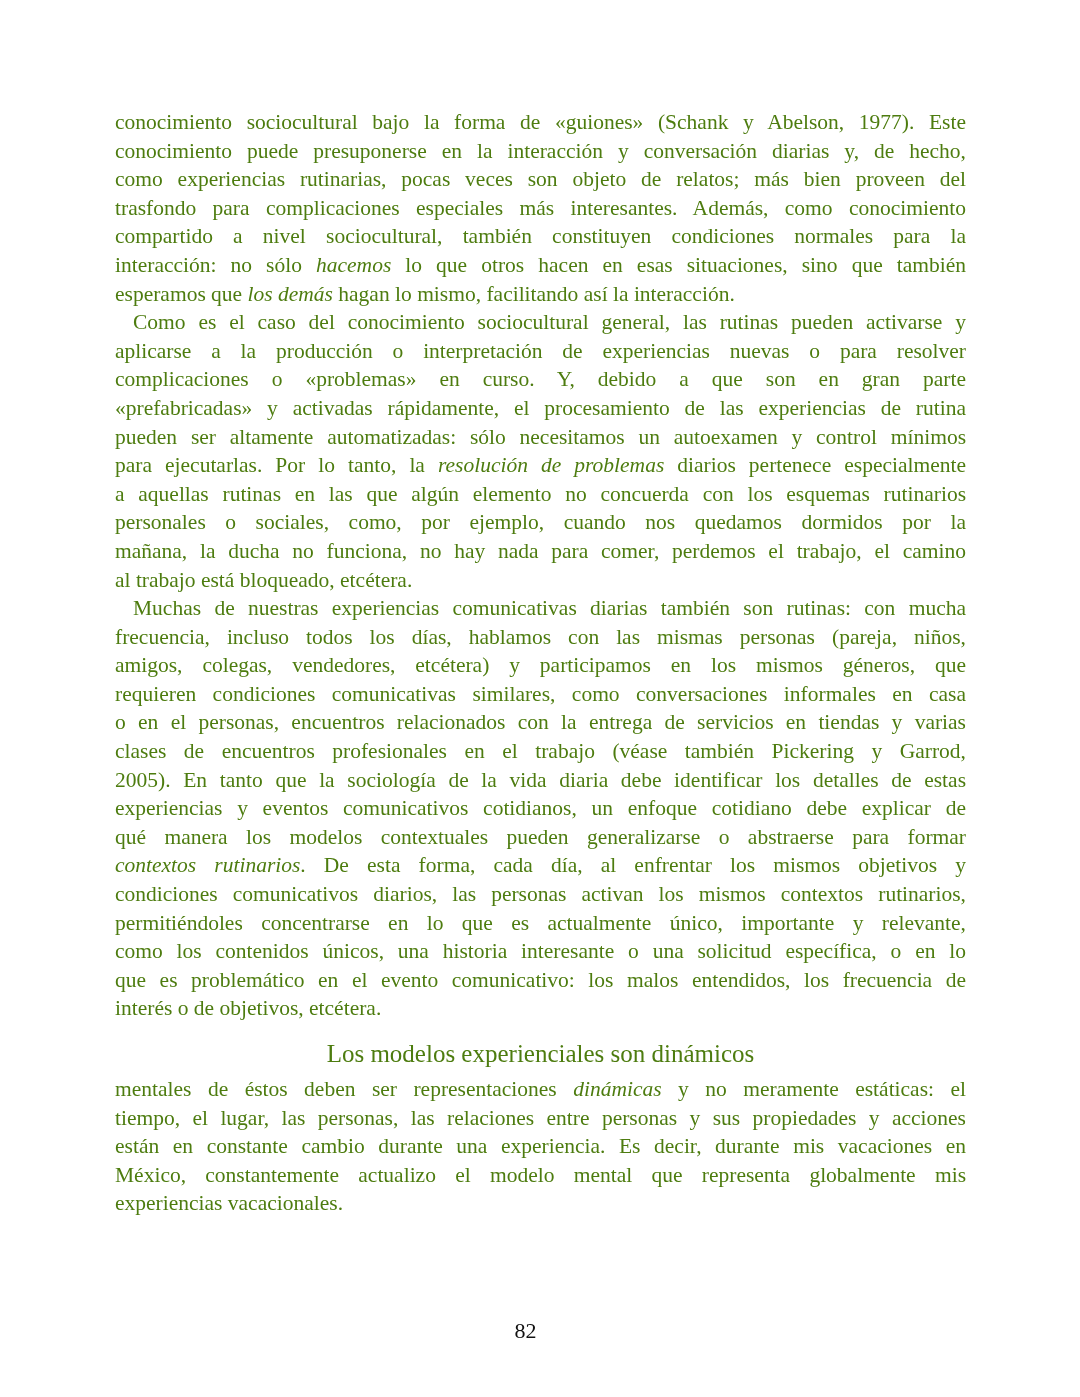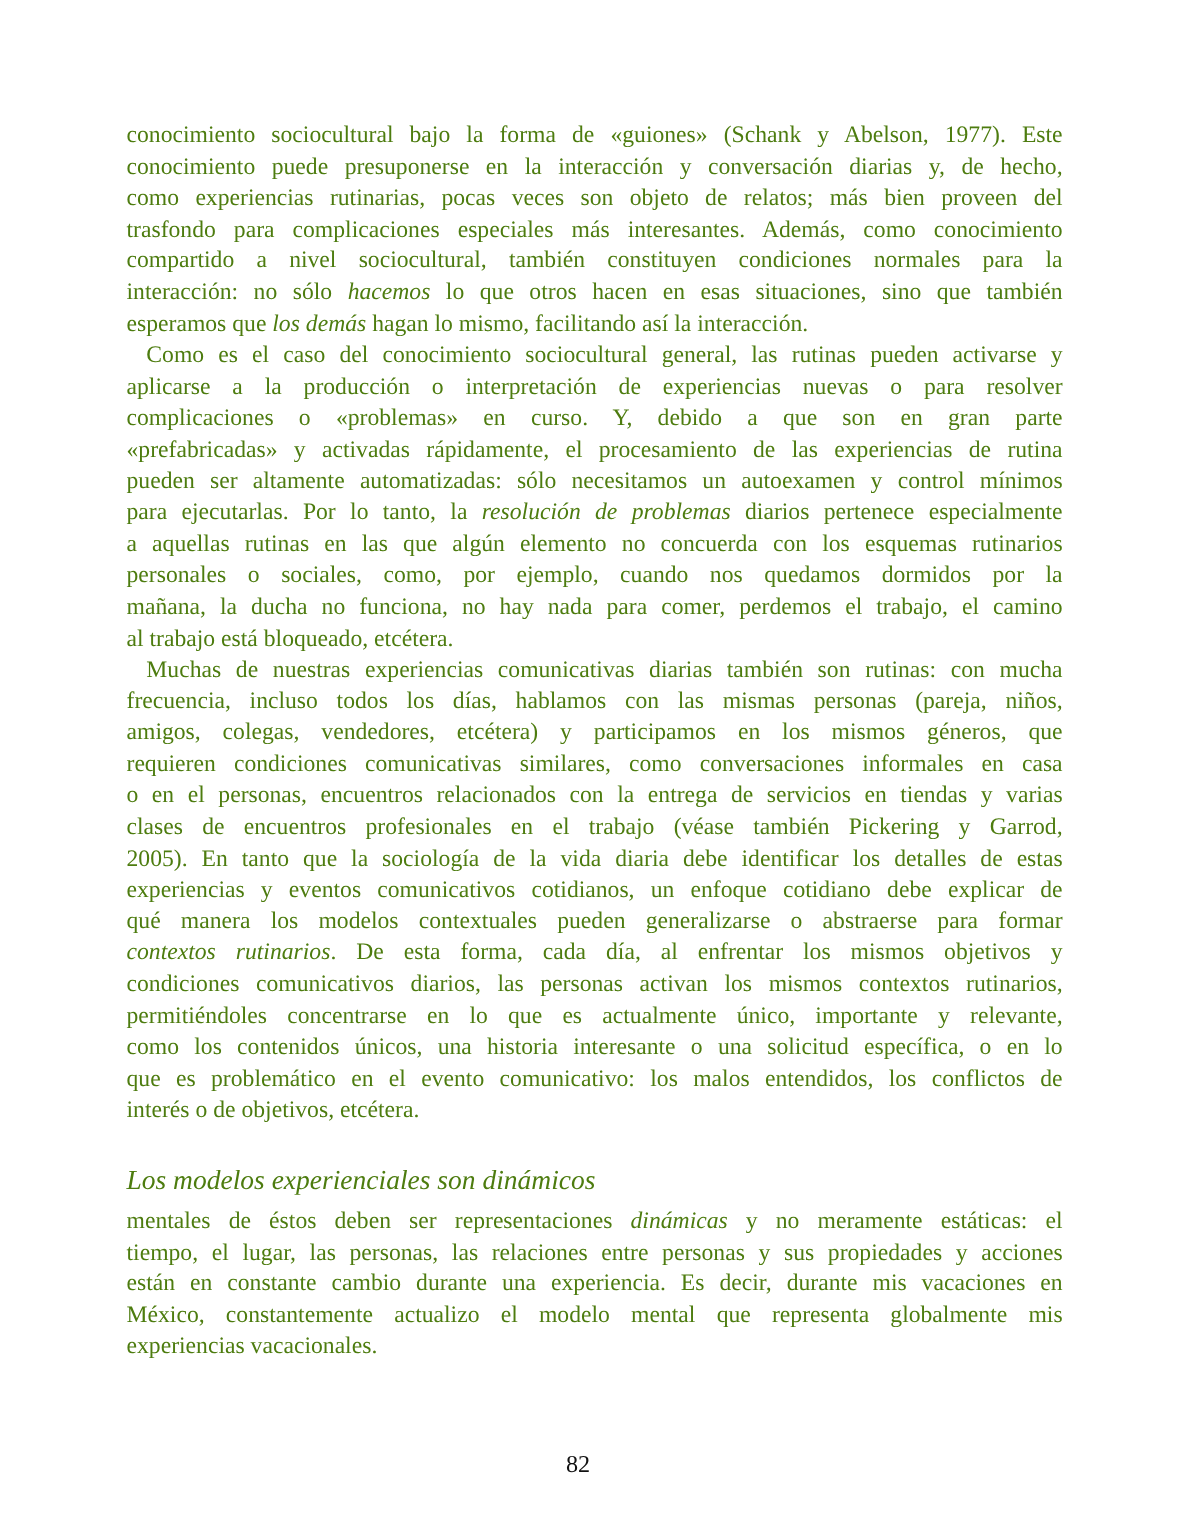--- a/index.html
+++ b/index.html
@@ -7,22 +7,22 @@
   .page {
     position: absolute; left: 115px; top: 108px; width: 851px;
     font-family: "Liberation Serif", serif; font-size: 21.5px; line-height: 28.6px;
     color: #4d7c0f; text-align: justify;
   }
   .line { display: block; text-align: justify; text-align-last: justify; white-space: nowrap; height: 28.6px; }
   .line.last { text-align-last: left; }
   .line.indent { padding-left: 18px; }
   .para { margin: 0; }
   .heading {
-    font-style: italic; font-size: 25px; margin: 36px 0 6px 0; line-height: 30px;
-    text-align: left;
+    font-size: 25px; margin: 16px 0 6px 0; line-height: 30px;
+    text-align: center;
   }
   em { }
   .pagenum {
     position: absolute; left: 0; width: 1051px; top: 1318px; text-align: center;
     font-family: "Liberation Serif", serif; font-size: 22px; color: #111;
   }
 </style>
 </head>
 <body>
 
@@ -56,21 +56,21 @@
         <span class="line"><span>requieren condiciones comunicativas similares, como conversaciones informales en casa</span></span>
         <span class="line"><span>o en el personas, encuentros relacionados con la entrega de servicios en tiendas y varias</span></span>
         <span class="line"><span>clases de encuentros profesionales en el trabajo (véase también Pickering y Garrod,</span></span>
         <span class="line"><span>2005). En tanto que la sociología de la vida diaria debe identificar los detalles de estas</span></span>
         <span class="line"><span>experiencias y eventos comunicativos cotidianos, un enfoque cotidiano debe explicar de</span></span>
         <span class="line"><span>qué manera los modelos contextuales pueden generalizarse o abstraerse para formar</span></span>
         <span class="line"><em>contextos rutinarios</em><span>. De esta forma, cada día, al enfrentar los mismos objetivos y</span></span>
         <span class="line"><span>condiciones comunicativos diarios, las personas activan los mismos contextos rutinarios,</span></span>
         <span class="line"><span>permitiéndoles concentrarse en lo que es actualmente único, importante y relevante,</span></span>
         <span class="line"><span>como los contenidos únicos, una historia interesante o una solicitud específica, o en lo</span></span>
-        <span class="line"><span>que es problemático en el evento comunicativo: los malos entendidos, los conflictos de</span></span>
+        <span class="line"><span>que es problemático en el evento comunicativo: los malos entendidos, los frecuencia de</span></span>
         <span class="line last"><span>interés o de objetivos, etcétera.</span></span>
       </div>
     </div>
   <div class="heading">Los modelos experienciales son dinámicos</div>
   <div id="paras-after">
       <div class="para">
         <span class="line"><span>mentales de éstos deben ser representaciones </span><em>dinámicas</em><span> y no meramente estáticas: el</span></span>
         <span class="line"><span>tiempo, el lugar, las personas, las relaciones entre personas y sus propiedades y acciones</span></span>
         <span class="line"><span>están en constante cambio durante una experiencia. Es decir, durante mis vacaciones en</span></span>
         <span class="line"><span>México, constantemente actualizo el modelo mental que representa globalmente mis</span></span>

